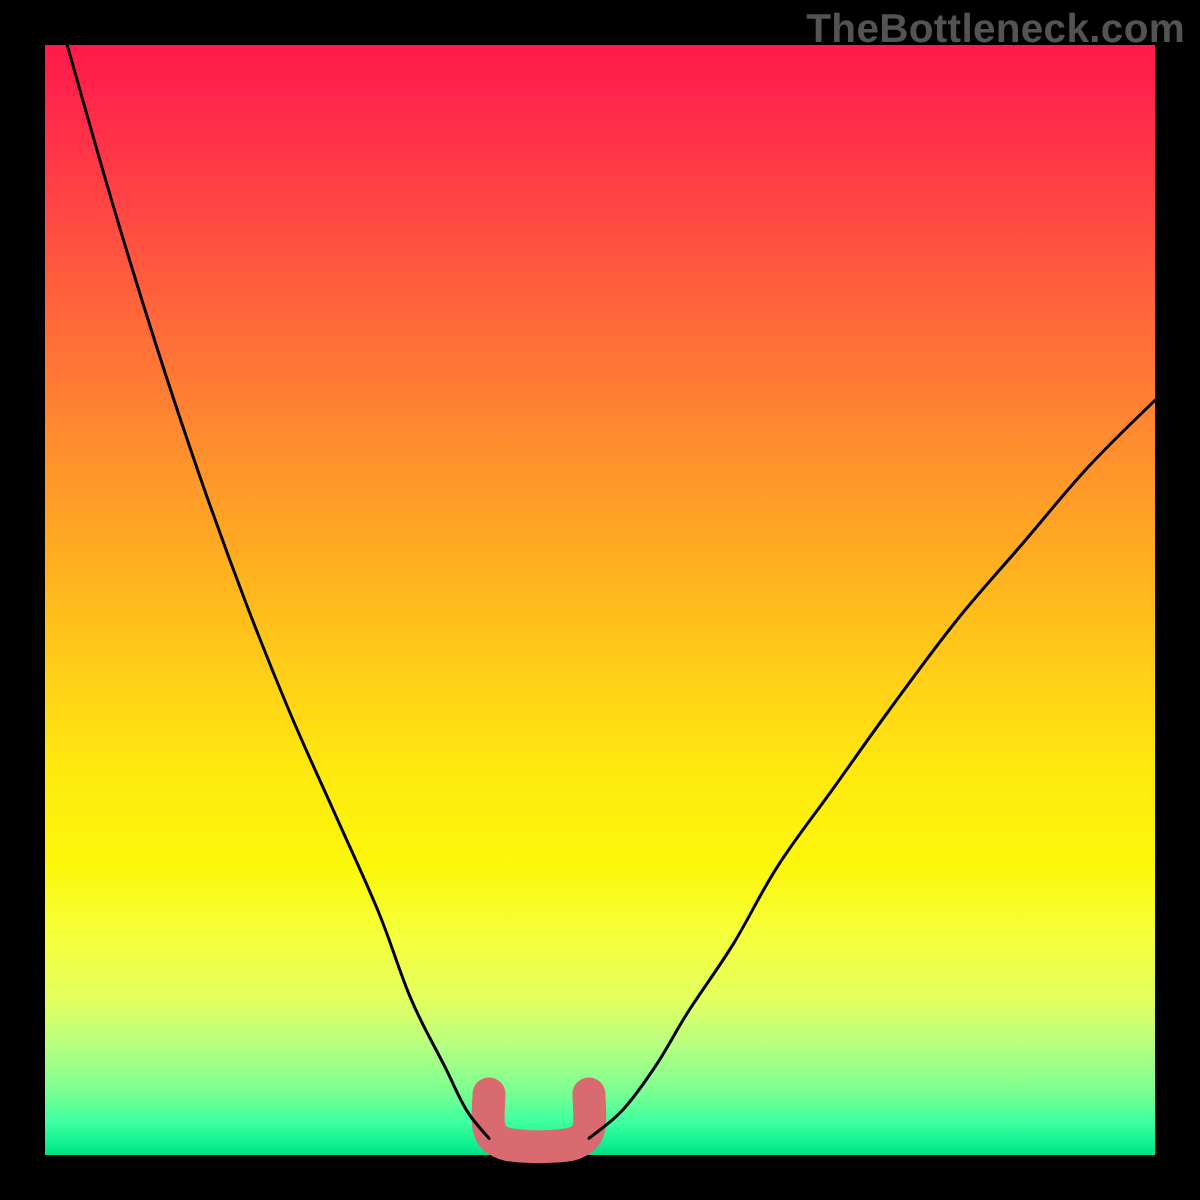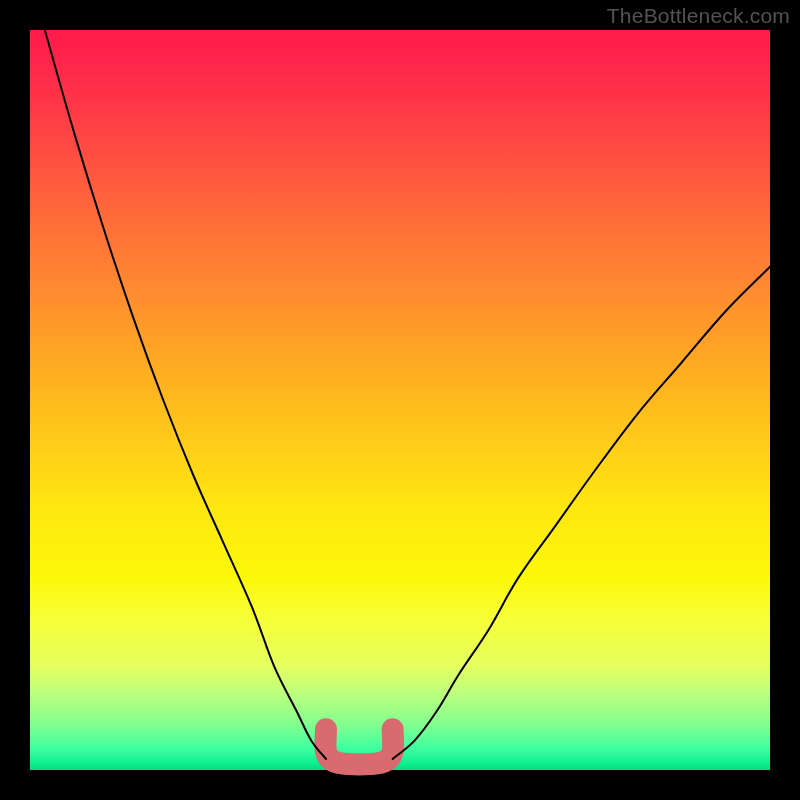--- a/index.html
+++ b/index.html
@@ -9,22 +9,22 @@
     background: #000;
     position: relative;
     font-family: Arial, sans-serif;
     overflow: hidden;
   }
   .watermark {
     position: absolute;
     top: 4px;
     right: 10px;
     color: #535353;
-    font-size: 21px;
-    font-weight: 400;
+    font-size: 27px;
+    font-weight: 700;
     letter-spacing: 0.2px;
     z-index: 10;
   }
   .plot-area {
     position: absolute;
     left: 30px;
     top: 30px;
     width: 740px;
     height: 740px;
   }

